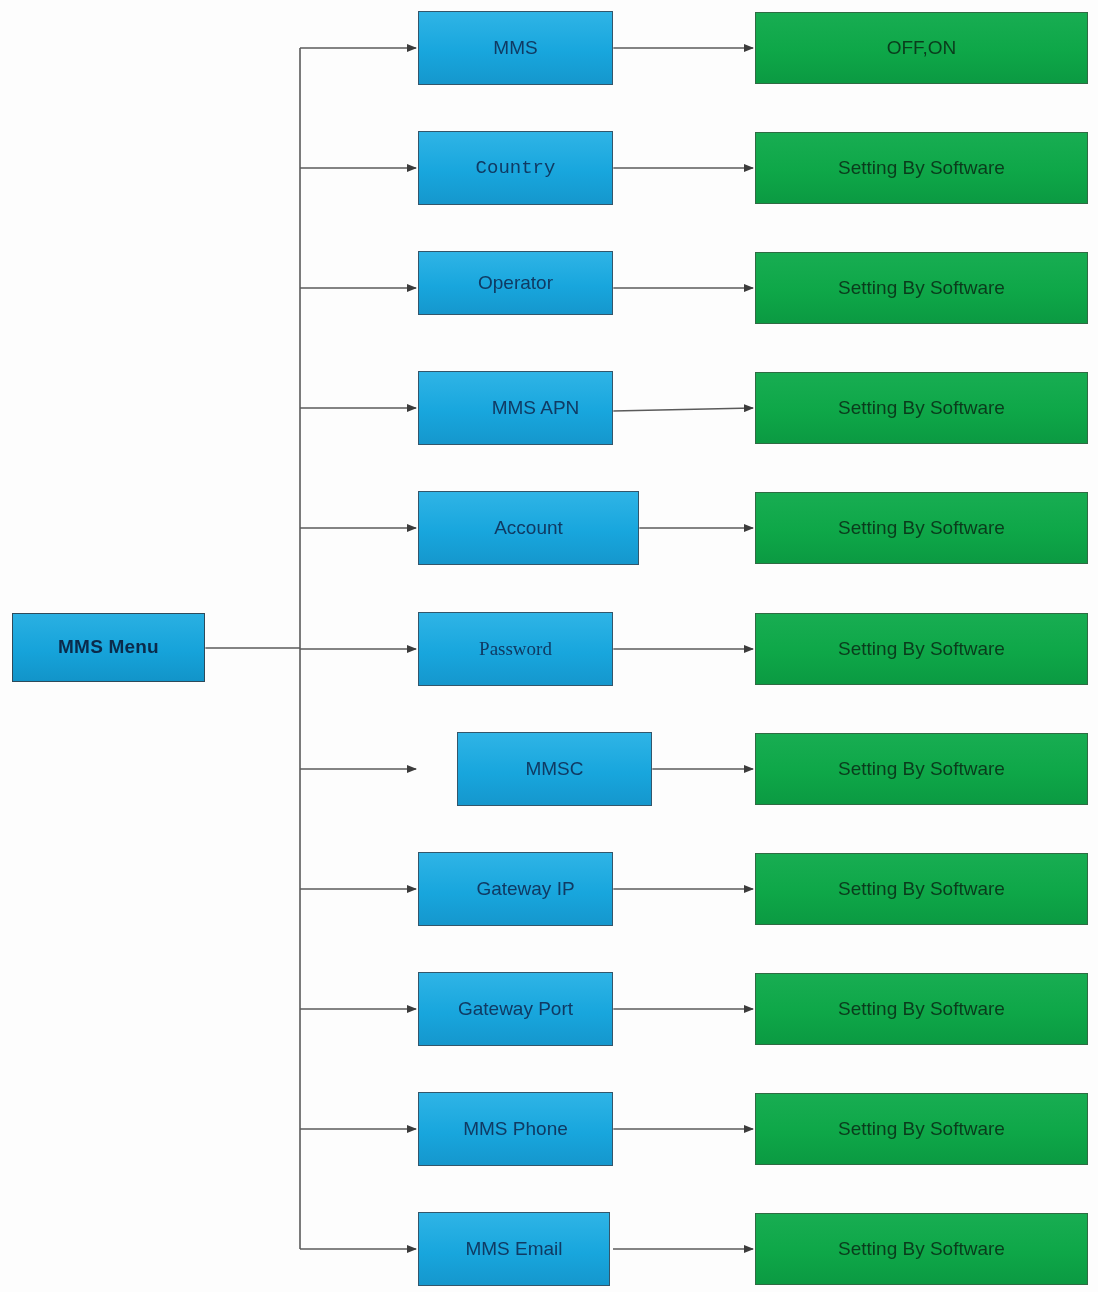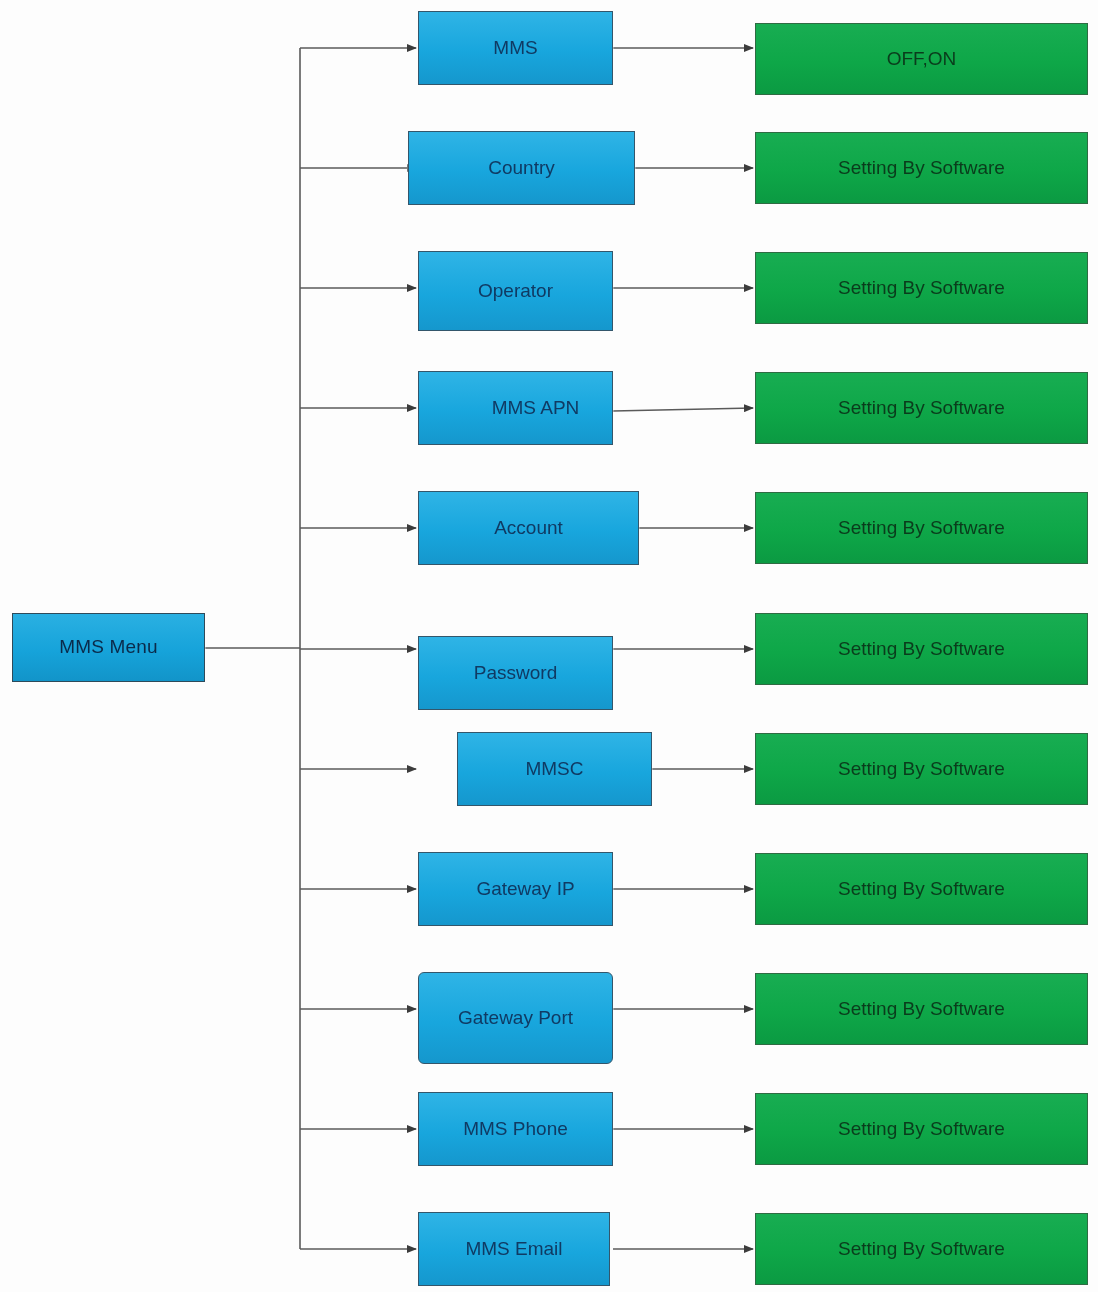--- a/index.html
+++ b/index.html
@@ -31,21 +31,21 @@
     display: flex;
     align-items: center;
     justify-content: center;
     text-align: center;
     line-height: 1.1;
   }
   .node-root {
     background: linear-gradient(180deg, #2ab0e2 0%, #16a3da 55%, #1294c9 100%);
     border: 1px solid #2e4a5a;
     color: #0b2a4a;
-    font-weight: normal;
+    font-weight: bold;
     font-size: 19px;
     letter-spacing: 0.2px;
     box-shadow: 0 0 0 1px rgba(255,255,255,0.35);
   }
   .node-menu {
     background: linear-gradient(180deg, #2fb4e6 0%, #18a6dd 55%, #1597cd 100%);
     border: 1px solid #33566b;
     color: #103a63;
     font-size: 19px;
     box-shadow: 0 0 0 1px rgba(255,255,255,0.3);
@@ -98,66 +98,66 @@
   </svg>
 
   <div class="node node-root" style="left:12px; top:613px; width:193px; height:69px;">
     <span>MMS Menu</span>
   </div>
 
   <div id="nodes">
       <div class="node node-menu" style="left: 418px; top: 11px; width: 195px; height: 74px;">
         <span>MMS</span>
       </div>
-      <div class="node node-value" style="left: 755px; top: 12px; width: 333px; height: 72px; margin-top: 11px;">
+      <div class="node node-value" style="left: 755px; top: 12px; width: 333px; height: 72px;">
         <span>OFF,ON</span>
       </div>
-      <div class="node node-menu" style="left: 408px; top: 131px; width: 227px; height: 74px;">
+      <div class="node node-menu" style="left: 418px; top: 131px; width: 195px; height: 74px; font-family: Liberation Mono, monospace;">
         <span>Country</span>
       </div>
       <div class="node node-value" style="left: 755px; top: 132px; width: 333px; height: 72px;">
         <span>Setting By Software</span>
       </div>
-      <div class="node node-menu" style="left: 418px; top: 251px; width: 195px; height: 80px;">
+      <div class="node node-menu" style="left: 418px; top: 251px; width: 195px; height: 64px;">
         <span>Operator</span>
       </div>
       <div class="node node-value" style="left: 755px; top: 252px; width: 333px; height: 72px;">
         <span>Setting By Software</span>
       </div>
       <div class="node node-menu" style="left: 418px; top: 371px; width: 195px; height: 74px; padding-left: 40px;">
         <span>MMS APN</span>
       </div>
       <div class="node node-value" style="left: 755px; top: 372px; width: 333px; height: 72px;">
         <span>Setting By Software</span>
       </div>
       <div class="node node-menu" style="left: 418px; top: 491px; width: 221px; height: 74px;">
         <span>Account</span>
       </div>
       <div class="node node-value" style="left: 755px; top: 492px; width: 333px; height: 72px;">
         <span>Setting By Software</span>
       </div>
-      <div class="node node-menu" style="left: 418px; top: 636px; width: 195px; height: 74px;">
+      <div class="node node-menu" style="left: 418px; top: 612px; width: 195px; height: 74px; font-family: Liberation Serif, serif;">
         <span>Password</span>
       </div>
       <div class="node node-value" style="left: 755px; top: 613px; width: 333px; height: 72px;">
         <span>Setting By Software</span>
       </div>
       <div class="node node-menu" style="left: 418px; top: 732px; width: 195px; height: 74px; margin-left: 39px;">
         <span>MMSC</span>
       </div>
       <div class="node node-value" style="left: 755px; top: 733px; width: 333px; height: 72px;">
         <span>Setting By Software</span>
       </div>
       <div class="node node-menu" style="left: 418px; top: 852px; width: 195px; height: 74px; padding-left: 20px;">
         <span>Gateway IP</span>
       </div>
       <div class="node node-value" style="left: 755px; top: 853px; width: 333px; height: 72px;">
         <span>Setting By Software</span>
       </div>
-      <div class="node node-menu" style="left: 418px; top: 972px; width: 195px; height: 92px; border-radius: 6px;">
+      <div class="node node-menu" style="left: 418px; top: 972px; width: 195px; height: 74px;">
         <span>Gateway Port</span>
       </div>
       <div class="node node-value" style="left: 755px; top: 973px; width: 333px; height: 72px;">
         <span>Setting By Software</span>
       </div>
       <div class="node node-menu" style="left: 418px; top: 1092px; width: 195px; height: 74px;">
         <span>MMS Phone</span>
       </div>
       <div class="node node-value" style="left: 755px; top: 1093px; width: 333px; height: 72px;">
         <span>Setting By Software</span>

